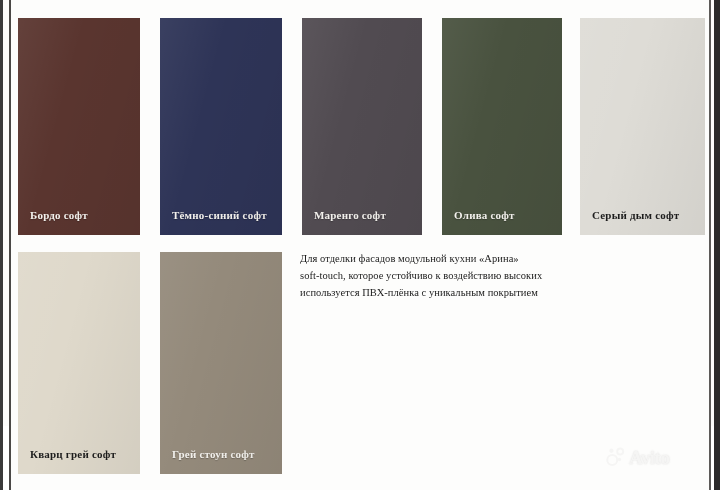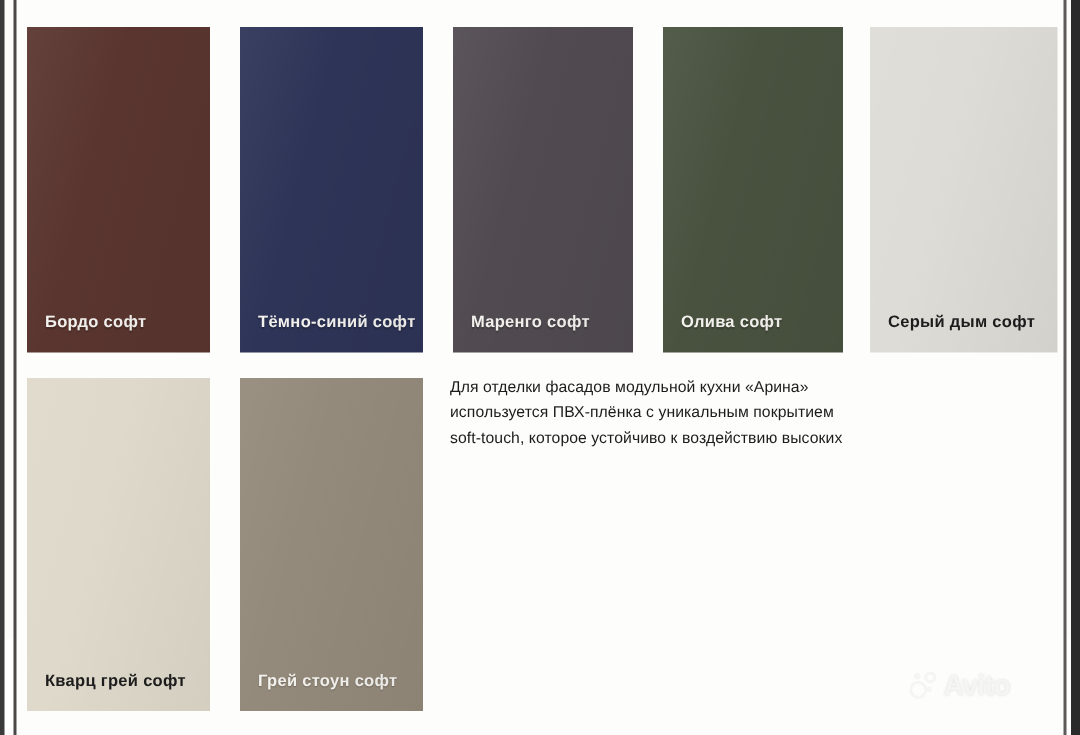--- a/index.html
+++ b/index.html
@@ -15,20 +15,21 @@
     position: relative;
   }
 
   
   #photo-canvas {
     position: absolute;
     left: 0; top: 0;
     width: 720px;
     height: 426px;
     background: #fcfcfb;
+    font-family: Liberation Serif, serif;
   }
   .edge-bar {
     position: absolute;
     top: 0;
     height: 490px;
     background: #2b2b2b;
   }
   .edge-left-a  { left: 0px;   width: 3px;  background:#3a3a3a; }
   .edge-left-b  { left: 9px;   width: 2px;  background:#4a4846; }
   .edge-right-a { left: 709px; width: 2px;  background:#5d5b59; }
@@ -132,22 +133,22 @@
       <div class="swatch" style="left: 18px; top: 252px; width: 122px; height: 222px; background: rgb(223, 217, 203);">
         <span class="swatch-label label-dark">Кварц грей софт</span>
       </div>
       <div class="swatch" style="left: 160px; top: 252px; width: 122px; height: 222px; background: rgb(148, 138, 123);">
         <span class="swatch-label label-light">Грей стоун софт</span>
       </div>
     </div>
 
   <div id="description">
     <p>Для отделки фасадов модульной кухни «Арина»</p>
+    <p>soft-touch, которое устойчиво к воздействию высоких</p>
     <p>используется ПВХ-плёнка с уникальным покрытием</p>
-    <p>soft-touch, которое устойчиво к воздействию высоких</p>
   </div>
 
   <div id="watermark">
     <svg width="20" height="20" viewBox="0 0 24 24">
       <circle cx="7.5" cy="15.5" r="6" fill="none" stroke="#f0efee" stroke-width="2.4"></circle>
       <circle cx="17" cy="5.5" r="3.6" fill="none" stroke="#f0efee" stroke-width="2.4"></circle>
       <circle cx="6.5" cy="4.5" r="2.6" fill="#f0efee"></circle>
       <circle cx="16" cy="15" r="2.2" fill="#f0efee"></circle>
     </svg>
     <span class="wm-text">Avito</span>

